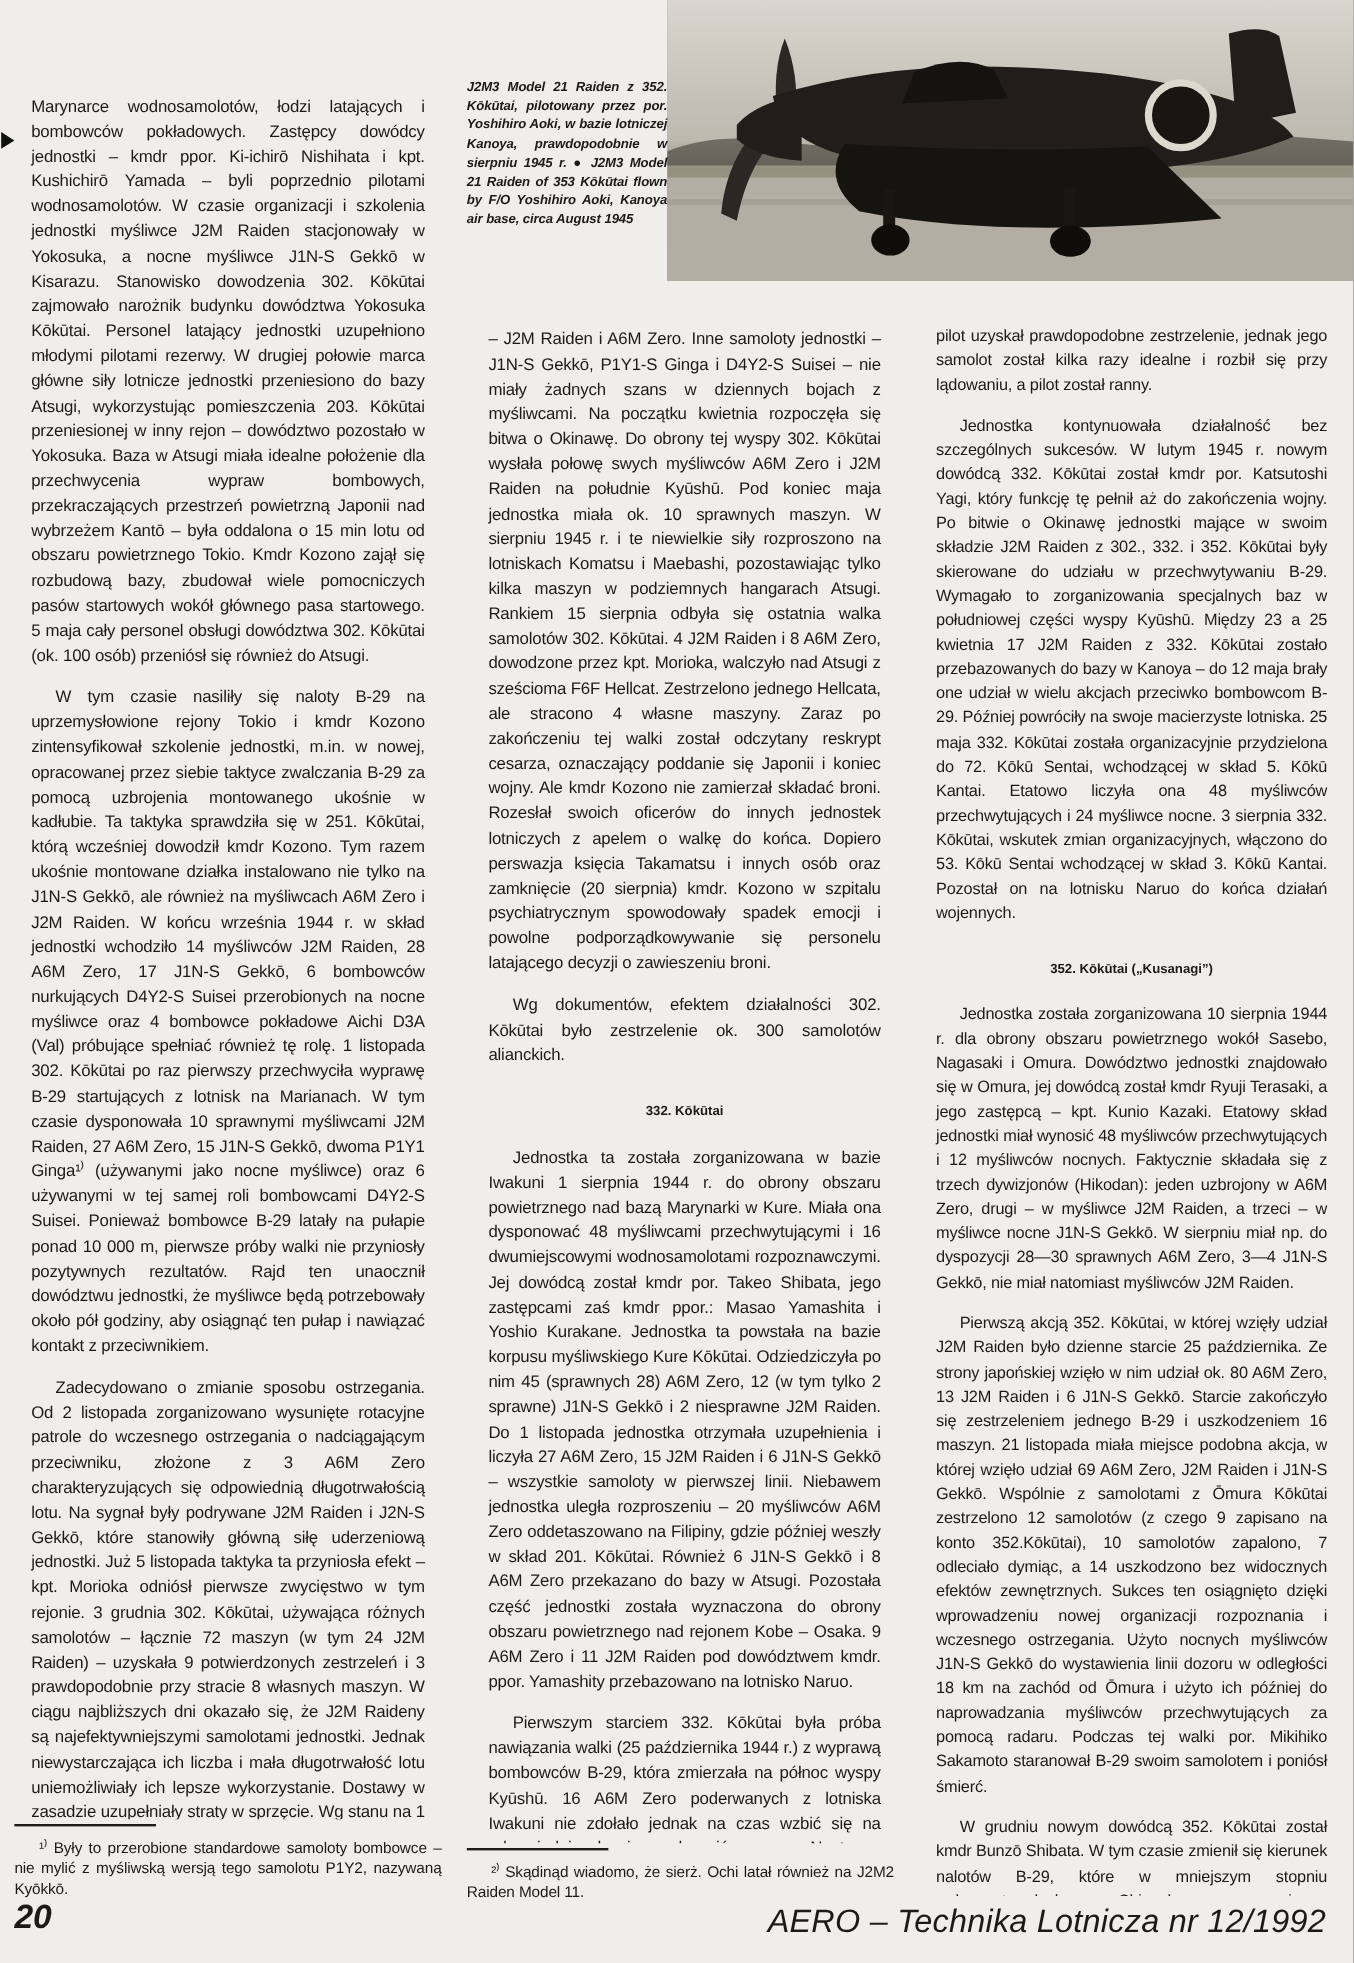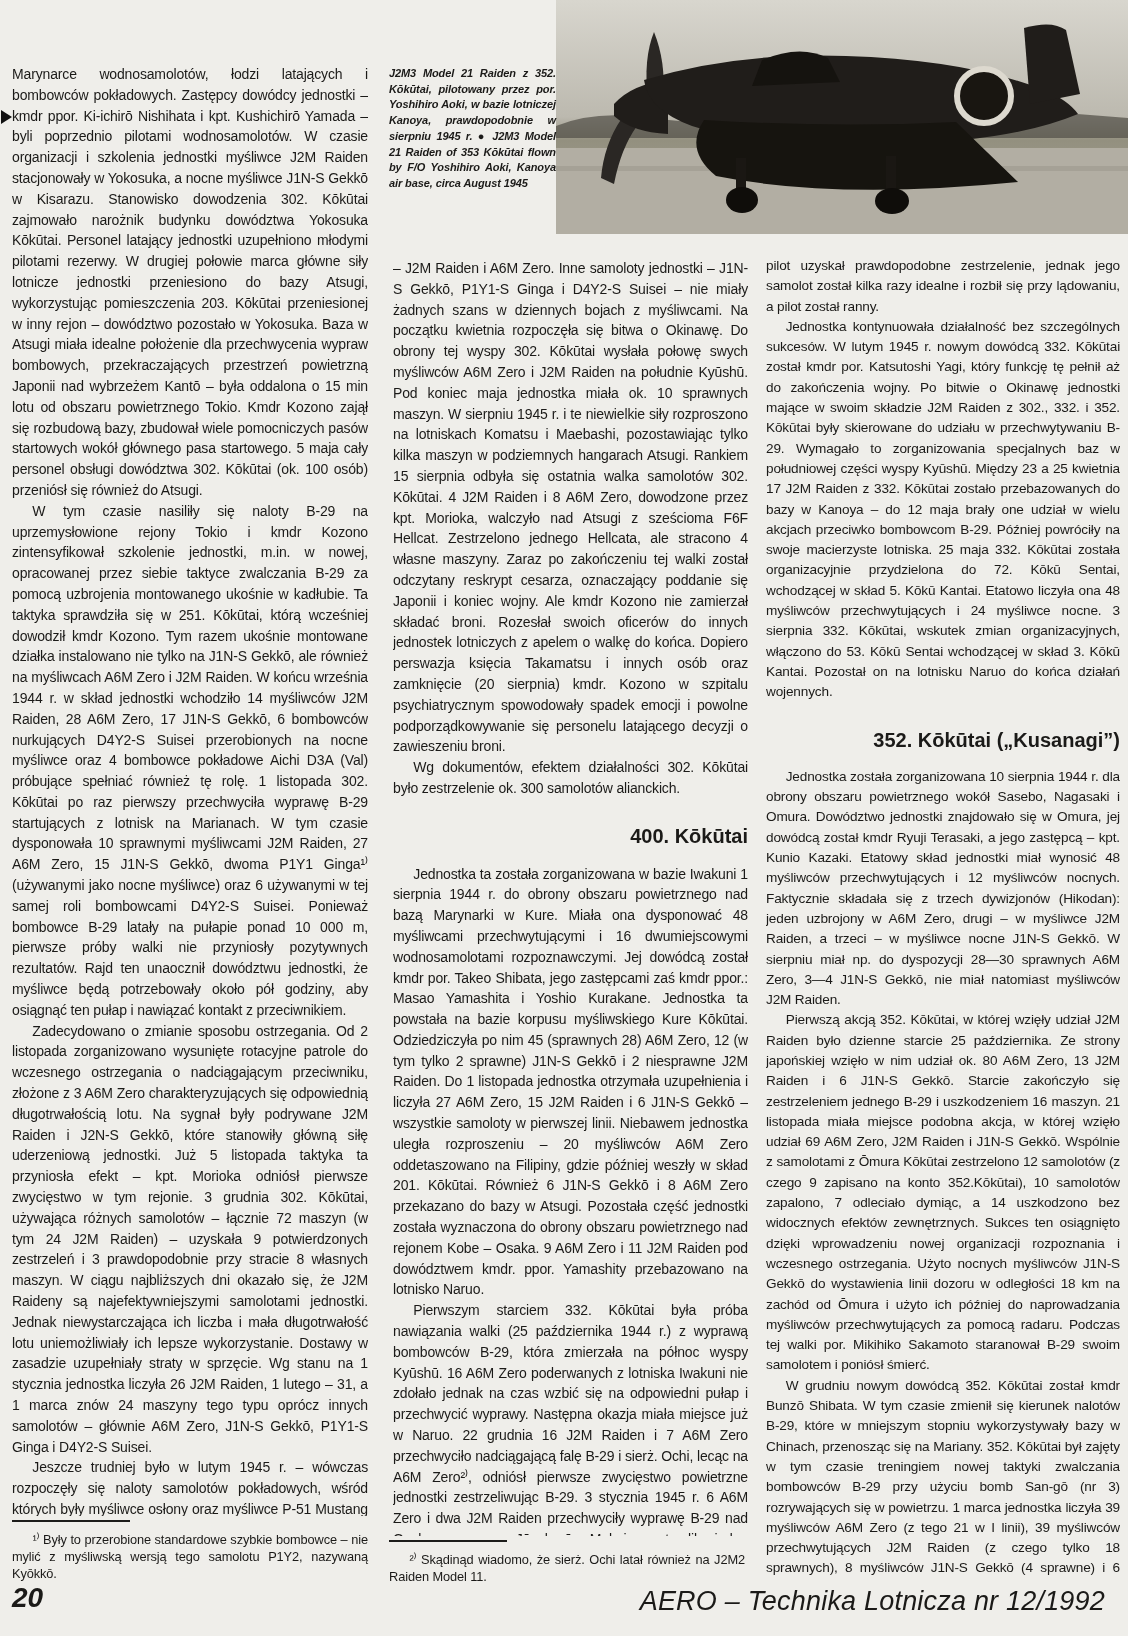--- a/index.html
+++ b/index.html
@@ -39,25 +39,25 @@
     font-size:14px;line-height:20.8px;
     letter-spacing:-0.15px;
     text-align:justify;
     overflow:hidden;
     hyphens:auto;-webkit-hyphens:auto;
   }
   .col1{left:12px;top:64px;width:356px;height:1452px;}
   .col2{left:393px;top:258px;width:355px;height:1278px;}
   .col3{left:766px;top:256px;width:354px;height:1324px;
         font-size:13.6px;line-height:20.3px;}
-  .col p{margin:0;text-indent:1.45em;}
+  .col p{margin:14px;text-indent:1.45em;}
   .col p.first{text-indent:0;}
   .col h3{
-    font-size:20px;font-weight:bold;letter-spacing:0;
-    margin:27px 0 17px 0;text-align:right;text-indent:0;
+    font-size:11px;font-weight:bold;letter-spacing:0;
+    margin:27px 0 17px 0;text-align:center;text-indent:0;
   }
   
   .footnote{
     position:absolute;width:356px;
     font-size:12.8px;line-height:17px;
     text-align:justify;letter-spacing:-0.1px;
   }
   .fn1{left:12px;top:1520px;}
   .fn2{left:389px;top:1540px;}
   .fnrule{width:118px;border-top:2.5px solid #1d1c1a;margin-bottom:9px;}
@@ -115,37 +115,37 @@
   <div class="col col1">
     <p class="first">Marynarce wodnosamolotów, łodzi latających i bombowców pokładowych. Zastępcy dowódcy jednostki – kmdr ppor. Ki-ichirō Nishihata i kpt. Kushichirō Yamada – byli poprzednio pilotami wodnosamolotów. W czasie organizacji i szkolenia jednostki myśliwce J2M Raiden stacjonowały w Yokosuka, a nocne myśliwce J1N-S Gekkō w Kisarazu. Stanowisko dowodzenia 302. Kōkūtai zajmowało narożnik budynku dowództwa Yokosuka Kōkūtai. Personel latający jednostki uzupełniono młodymi pilotami rezerwy. W drugiej połowie marca główne siły lotnicze jednostki przeniesiono do bazy Atsugi, wykorzystując pomieszczenia 203. Kōkūtai przeniesionej w inny rejon – dowództwo pozostało w Yokosuka. Baza w Atsugi miała idealne położenie dla przechwycenia wypraw bombowych, przekraczających przestrzeń powietrzną Japonii nad wybrzeżem Kantō – była oddalona o 15 min lotu od obszaru powietrznego Tokio. Kmdr Kozono zajął się rozbudową bazy, zbudował wiele pomocniczych pasów startowych wokół głównego pasa startowego. 5 maja cały personel obsługi dowództwa 302. Kōkūtai (ok. 100 osób) przeniósł się również do Atsugi.</p>
     <p>W tym czasie nasiliły się naloty B-29 na uprzemysłowione rejony Tokio i kmdr Kozono zintensyfikował szkolenie jednostki, m.in. w nowej, opracowanej przez siebie taktyce zwalczania B-29 za pomocą uzbrojenia montowanego ukośnie w kadłubie. Ta taktyka sprawdziła się w 251. Kōkūtai, którą wcześniej dowodził kmdr Kozono. Tym razem ukośnie montowane działka instalowano nie tylko na J1N-S Gekkō, ale również na myśliwcach A6M Zero i J2M Raiden. W końcu września 1944 r. w skład jednostki wchodziło 14 myśliwców J2M Raiden, 28 A6M Zero, 17 J1N-S Gekkō, 6 bombowców nurkujących D4Y2-S Suisei przerobionych na nocne myśliwce oraz 4 bombowce pokładowe Aichi D3A (Val) próbujące spełniać również tę rolę. 1 listopada 302. Kōkūtai po raz pierwszy przechwyciła wyprawę B-29 startujących z lotnisk na Marianach. W tym czasie dysponowała 10 sprawnymi myśliwcami J2M Raiden, 27 A6M Zero, 15 J1N-S Gekkō, dwoma P1Y1 Ginga¹⁾ (używanymi jako nocne myśliwce) oraz 6 używanymi w tej samej roli bombowcami D4Y2-S Suisei. Ponieważ bombowce B-29 latały na pułapie ponad 10 000 m, pierwsze próby walki nie przyniosły pozytywnych rezultatów. Rajd ten unaocznił dowództwu jednostki, że myśliwce będą potrzebowały około pół godziny, aby osiągnąć ten pułap i nawiązać kontakt z przeciwnikiem.</p>
     <p>Zadecydowano o zmianie sposobu ostrzegania. Od 2 listopada zorganizowano wysunięte rotacyjne patrole do wczesnego ostrzegania o nadciągającym przeciwniku, złożone z 3 A6M Zero charakteryzujących się odpowiednią długotrwałością lotu. Na sygnał były podrywane J2M Raiden i J2N-S Gekkō, które stanowiły główną siłę uderzeniową jednostki. Już 5 listopada taktyka ta przyniosła efekt – kpt. Morioka odniósł pierwsze zwycięstwo w tym rejonie. 3 grudnia 302. Kōkūtai, używająca różnych samolotów – łącznie 72 maszyn (w tym 24 J2M Raiden) – uzyskała 9 potwierdzonych zestrzeleń i 3 prawdopodobnie przy stracie 8 własnych maszyn. W ciągu najbliższych dni okazało się, że J2M Raideny są najefektywniejszymi samolotami jednostki. Jednak niewystarczająca ich liczba i mała długotrwałość lotu uniemożliwiały ich lepsze wykorzystanie. Dostawy w zasadzie uzupełniały straty w sprzęcie. Wg stanu na 1 stycznia jednostka liczyła 26 J2M Raiden, 1 lutego – 31, a 1 marca znów 24 maszyny tego typu oprócz innych samolotów – głównie A6M Zero, J1N-S Gekkō, P1Y1-S Ginga i D4Y2-S Suisei.</p>
     <p>Jeszcze trudniej było w lutym 1945 r. – wówczas rozpoczęły się naloty samolotów pokładowych, wśród których były myśliwce osłony oraz myśliwce P-51 Mustang bazujące na wyspie Iwo Jima. Zdziesiątkowały one główne siły 302. Kōkūtai</p>
   </div>
 
   <div class="col col2">
     <p class="first">– J2M Raiden i A6M Zero. Inne samoloty jednostki – J1N-S Gekkō, P1Y1-S Ginga i D4Y2-S Suisei – nie miały żadnych szans w dziennych bojach z myśliwcami. Na początku kwietnia rozpoczęła się bitwa o Okinawę. Do obrony tej wyspy 302. Kōkūtai wysłała połowę swych myśliwców A6M Zero i J2M Raiden na południe Kyūshū. Pod koniec maja jednostka miała ok. 10 sprawnych maszyn. W sierpniu 1945 r. i te niewielkie siły rozproszono na lotniskach Komatsu i Maebashi, pozostawiając tylko kilka maszyn w podziemnych hangarach Atsugi. Rankiem 15 sierpnia odbyła się ostatnia walka samolotów 302. Kōkūtai. 4 J2M Raiden i 8 A6M Zero, dowodzone przez kpt. Morioka, walczyło nad Atsugi z sześcioma F6F Hellcat. Zestrzelono jednego Hellcata, ale stracono 4 własne maszyny. Zaraz po zakończeniu tej walki został odczytany reskrypt cesarza, oznaczający poddanie się Japonii i koniec wojny. Ale kmdr Kozono nie zamierzał składać broni. Rozesłał swoich oficerów do innych jednostek lotniczych z apelem o walkę do końca. Dopiero perswazja księcia Takamatsu i innych osób oraz zamknięcie (20 sierpnia) kmdr. Kozono w szpitalu psychiatrycznym spowodowały spadek emocji i powolne podporządkowywanie się personelu latającego decyzji o zawieszeniu broni.</p>
     <p>Wg dokumentów, efektem działalności 302. Kōkūtai było zestrzelenie ok. 300 samolotów alianckich.</p>
-    <h3>400. Kōkūtai</h3>
+    <h3>332. Kōkūtai</h3>
     <p>Jednostka ta została zorganizowana w bazie Iwakuni 1 sierpnia 1944 r. do obrony obszaru powietrznego nad bazą Marynarki w Kure. Miała ona dysponować 48 myśliwcami przechwytującymi i 16 dwumiejscowymi wodnosamolotami rozpoznawczymi. Jej dowódcą został kmdr por. Takeo Shibata, jego zastępcami zaś kmdr ppor.: Masao Yamashita i Yoshio Kurakane. Jednostka ta powstała na bazie korpusu myśliwskiego Kure Kōkūtai. Odziedziczyła po nim 45 (sprawnych 28) A6M Zero, 12 (w tym tylko 2 sprawne) J1N-S Gekkō i 2 niesprawne J2M Raiden. Do 1 listopada jednostka otrzymała uzupełnienia i liczyła 27 A6M Zero, 15 J2M Raiden i 6 J1N-S Gekkō – wszystkie samoloty w pierwszej linii. Niebawem jednostka uległa rozproszeniu – 20 myśliwców A6M Zero oddetaszowano na Filipiny, gdzie później weszły w skład 201. Kōkūtai. Również 6 J1N-S Gekkō i 8 A6M Zero przekazano do bazy w Atsugi. Pozostała część jednostki została wyznaczona do obrony obszaru powietrznego nad rejonem Kobe – Osaka. 9 A6M Zero i 11 J2M Raiden pod dowództwem kmdr. ppor. Yamashity przebazowano na lotnisko Naruo.</p>
     <p>Pierwszym starciem 332. Kōkūtai była próba nawiązania walki (25 października 1944 r.) z wyprawą bombowców B-29, która zmierzała na północ wyspy Kyūshū. 16 A6M Zero poderwanych z lotniska Iwakuni nie zdołało jednak na czas wzbić się na odpowiedni pułap i przechwycić wyprawy. Następna okazja miała miejsce już w Naruo. 22 grudnia 16 J2M Raiden i 7 A6M Zero przechwyciło nadciągającą falę B-29 i sierż. Ochi, lecąc na A6M Zero²⁾, odniósł pierwsze zwycięstwo powietrzne jednostki zestrzeliwując B-29. 3 stycznia 1945 r. 6 A6M Zero i dwa J2M Raiden przechwyciły wyprawę B-29 nad Osaka – por. Jūsaburō Mukai zestrzelił jedną Superfortecę. 14 stycznia ten sam</p>
   </div>
 
   <div class="col col3">
     <p class="first">pilot uzyskał prawdopodobne zestrzelenie, jednak jego samolot został kilka razy idealne i rozbił się przy lądowaniu, a pilot został ranny.</p>
     <p>Jednostka kontynuowała działalność bez szczególnych sukcesów. W lutym 1945 r. nowym dowódcą 332. Kōkūtai został kmdr por. Katsutoshi Yagi, który funkcję tę pełnił aż do zakończenia wojny. Po bitwie o Okinawę jednostki mające w swoim składzie J2M Raiden z 302., 332. i 352. Kōkūtai były skierowane do udziału w przechwytywaniu B-29. Wymagało to zorganizowania specjalnych baz w południowej części wyspy Kyūshū. Między 23 a 25 kwietnia 17 J2M Raiden z 332. Kōkūtai zostało przebazowanych do bazy w Kanoya – do 12 maja brały one udział w wielu akcjach przeciwko bombowcom B-29. Później powróciły na swoje macierzyste lotniska. 25 maja 332. Kōkūtai została organizacyjnie przydzielona do 72. Kōkū Sentai, wchodzącej w skład 5. Kōkū Kantai. Etatowo liczyła ona 48 myśliwców przechwytujących i 24 myśliwce nocne. 3 sierpnia 332. Kōkūtai, wskutek zmian organizacyjnych, włączono do 53. Kōkū Sentai wchodzącej w skład 3. Kōkū Kantai. Pozostał on na lotnisku Naruo do końca działań wojennych.</p>
     <h3>352. Kōkūtai („Kusanagi”)</h3>
     <p>Jednostka została zorganizowana 10 sierpnia 1944 r. dla obrony obszaru powietrznego wokół Sasebo, Nagasaki i Omura. Dowództwo jednostki znajdowało się w Omura, jej dowódcą został kmdr Ryuji Terasaki, a jego zastępcą – kpt. Kunio Kazaki. Etatowy skład jednostki miał wynosić 48 myśliwców przechwytujących i 12 myśliwców nocnych. Faktycznie składała się z trzech dywizjonów (Hikodan): jeden uzbrojony w A6M Zero, drugi – w myśliwce J2M Raiden, a trzeci – w myśliwce nocne J1N-S Gekkō. W sierpniu miał np. do dyspozycji 28—30 sprawnych A6M Zero, 3—4 J1N-S Gekkō, nie miał natomiast myśliwców J2M Raiden.</p>
     <p>Pierwszą akcją 352. Kōkūtai, w której wzięły udział J2M Raiden było dzienne starcie 25 października. Ze strony japońskiej wzięło w nim udział ok. 80 A6M Zero, 13 J2M Raiden i 6 J1N-S Gekkō. Starcie zakończyło się zestrzeleniem jednego B-29 i uszkodzeniem 16 maszyn. 21 listopada miała miejsce podobna akcja, w której wzięło udział 69 A6M Zero, J2M Raiden i J1N-S Gekkō. Wspólnie z samolotami z Ōmura Kōkūtai zestrzelono 12 samolotów (z czego 9 zapisano na konto 352.Kōkūtai), 10 samolotów zapalono, 7 odleciało dymiąc, a 14 uszkodzono bez widocznych efektów zewnętrznych. Sukces ten osiągnięto dzięki wprowadzeniu nowej organizacji rozpoznania i wczesnego ostrzegania. Użyto nocnych myśliwców J1N-S Gekkō do wystawienia linii dozoru w odległości 18 km na zachód od Ōmura i użyto ich później do naprowadzania myśliwców przechwytujących za pomocą radaru. Podczas tej walki por. Mikihiko Sakamoto staranował B-29 swoim samolotem i poniósł śmierć.</p>
     <p>W grudniu nowym dowódcą 352. Kōkūtai został kmdr Bunzō Shibata. W tym czasie zmienił się kierunek nalotów B-29, które w mniejszym stopniu wykorzystywały bazy w Chinach, przenosząc się na Mariany. 352. Kōkūtai był zajęty w tym czasie treningiem nowej taktyki zwalczania bombowców B-29 przy użyciu bomb San-gō (nr 3) rozrywających się w powietrzu. 1 marca jednostka liczyła 39 myśliwców A6M Zero (z tego 21 w I linii), 39 myśliwców przechwytujących J2M Raiden (z czego tylko 18 sprawnych), 8 myśliwców J1N-S Gekkō (4 sprawne) i 6 nocnych myśliwców</p>
   </div>
 
   <div class="footnote fn1">
     <div class="fnrule"></div>
-    <p>¹⁾ Były to przerobione standardowe szybkie bombowce – nie mylić z myśliwską wersją tego samolotu P1Y2, nazywaną Kyōkkō.</p>
+    <p>¹⁾ Były to przerobione standardowe samoloty bombowce – nie mylić z myśliwską wersją tego samolotu P1Y2, nazywaną Kyōkkō.</p>
   </div>
 
   <div class="footnote fn2">
     <div class="fnrule"></div>
     <p>²⁾ Skądinąd wiadomo, że sierż. Ochi latał również na J2M2 Raiden Model 11.</p>
   </div>
 
   <div class="pageno">20</div>
   <div class="footer-right">AERO – Technika Lotnicza nr 12/1992</div>
 

